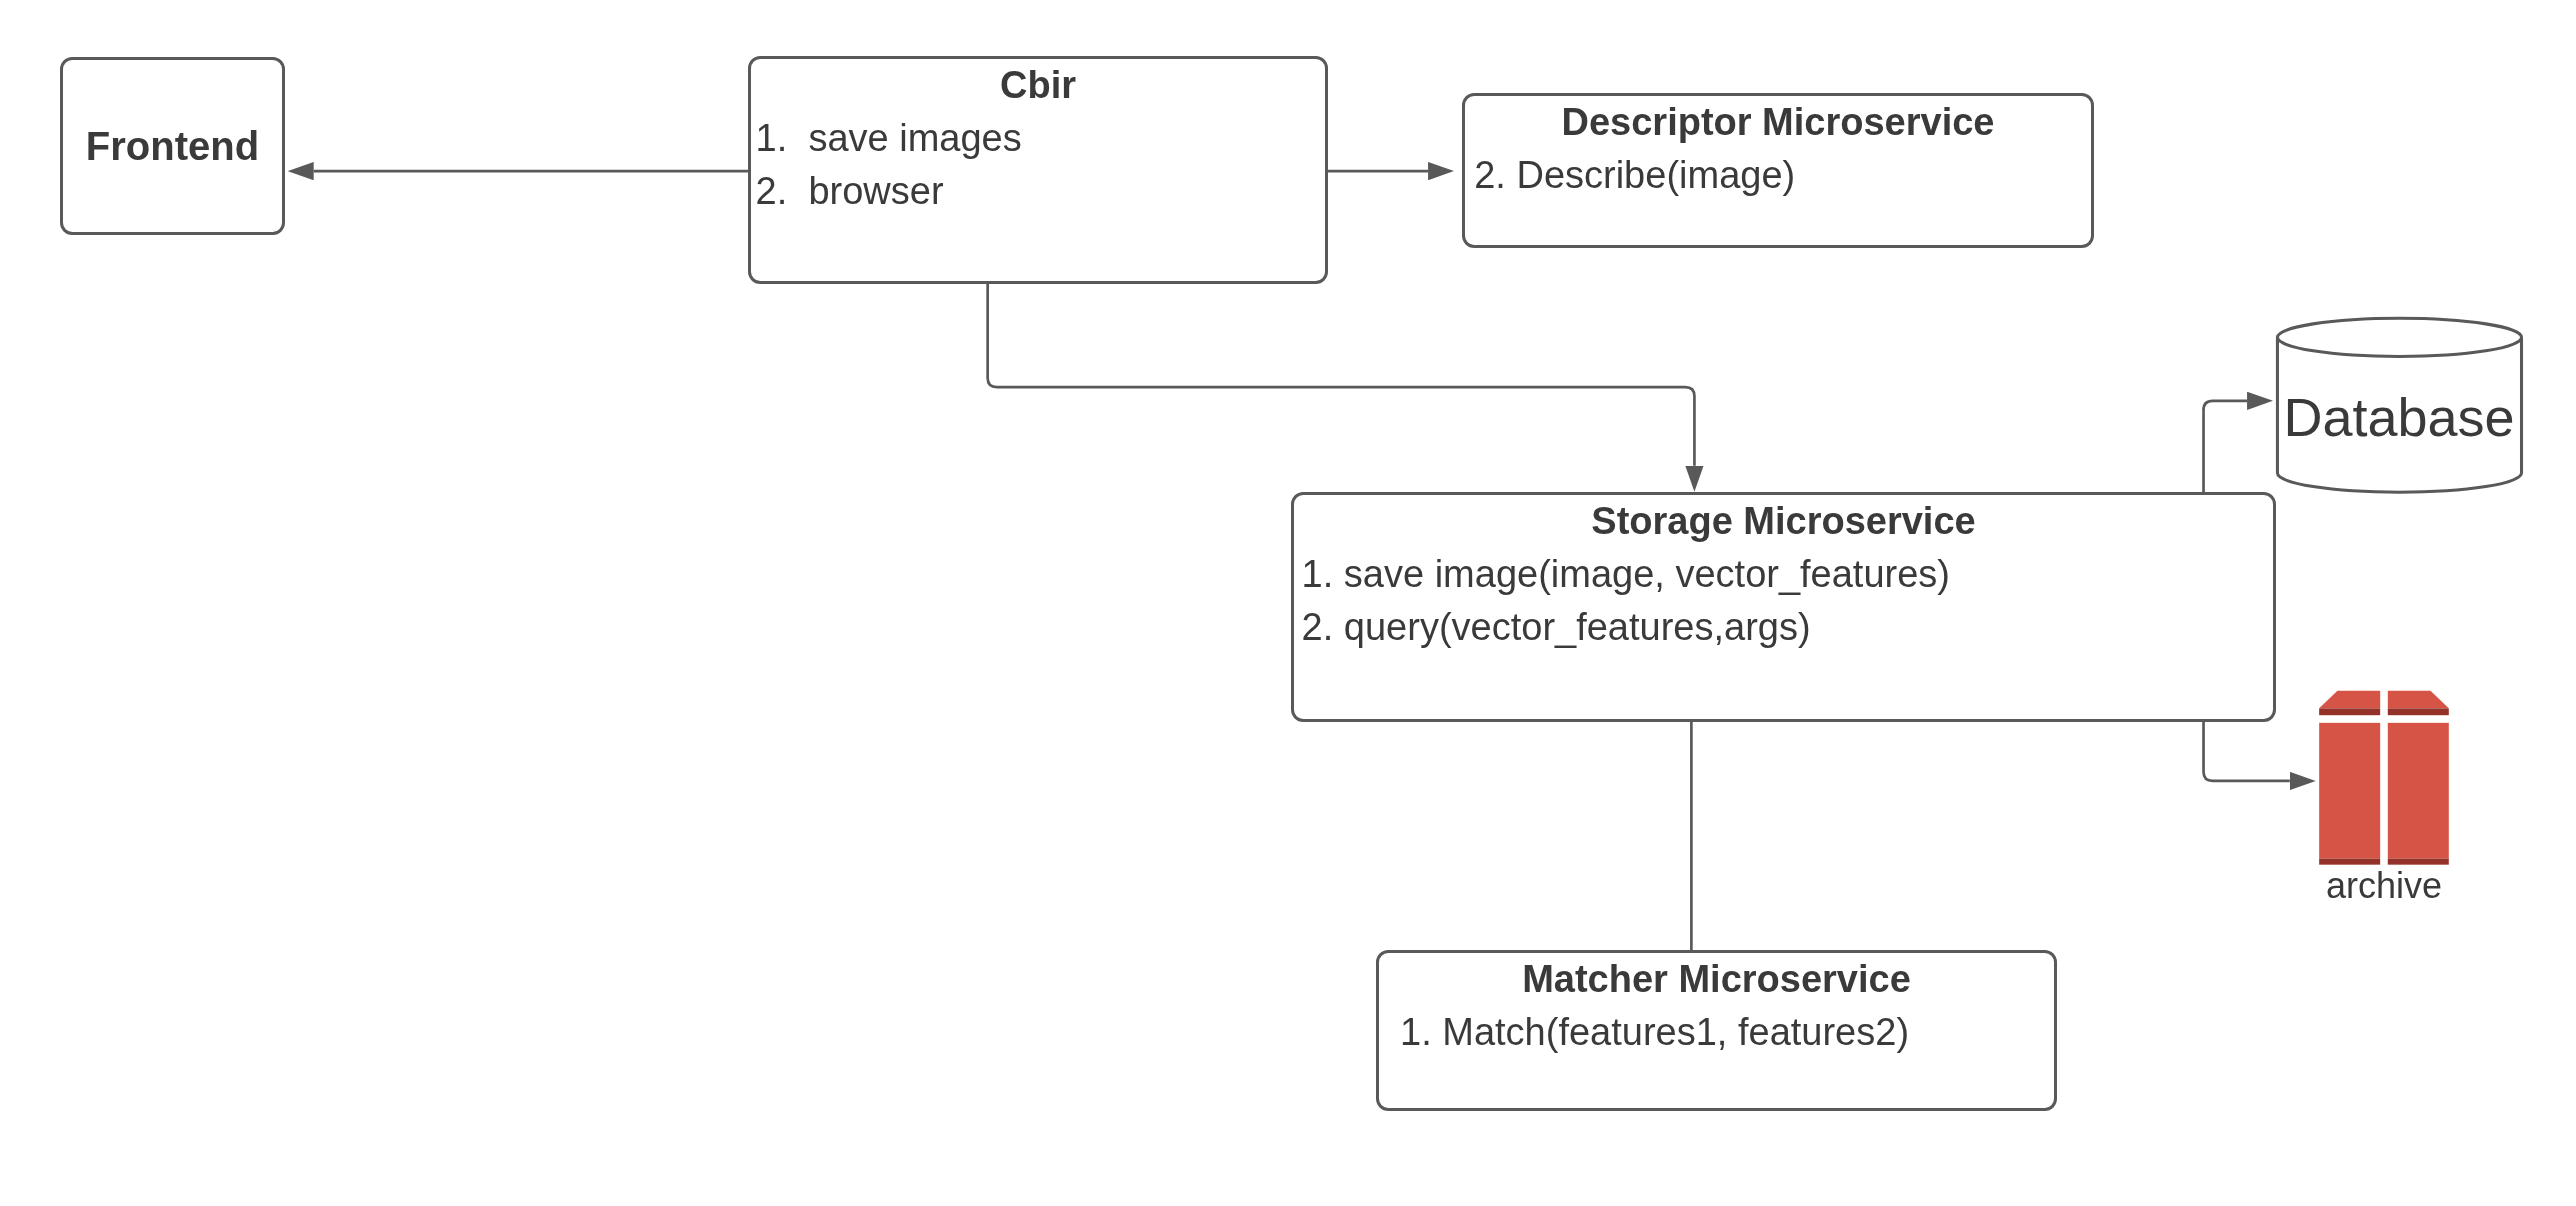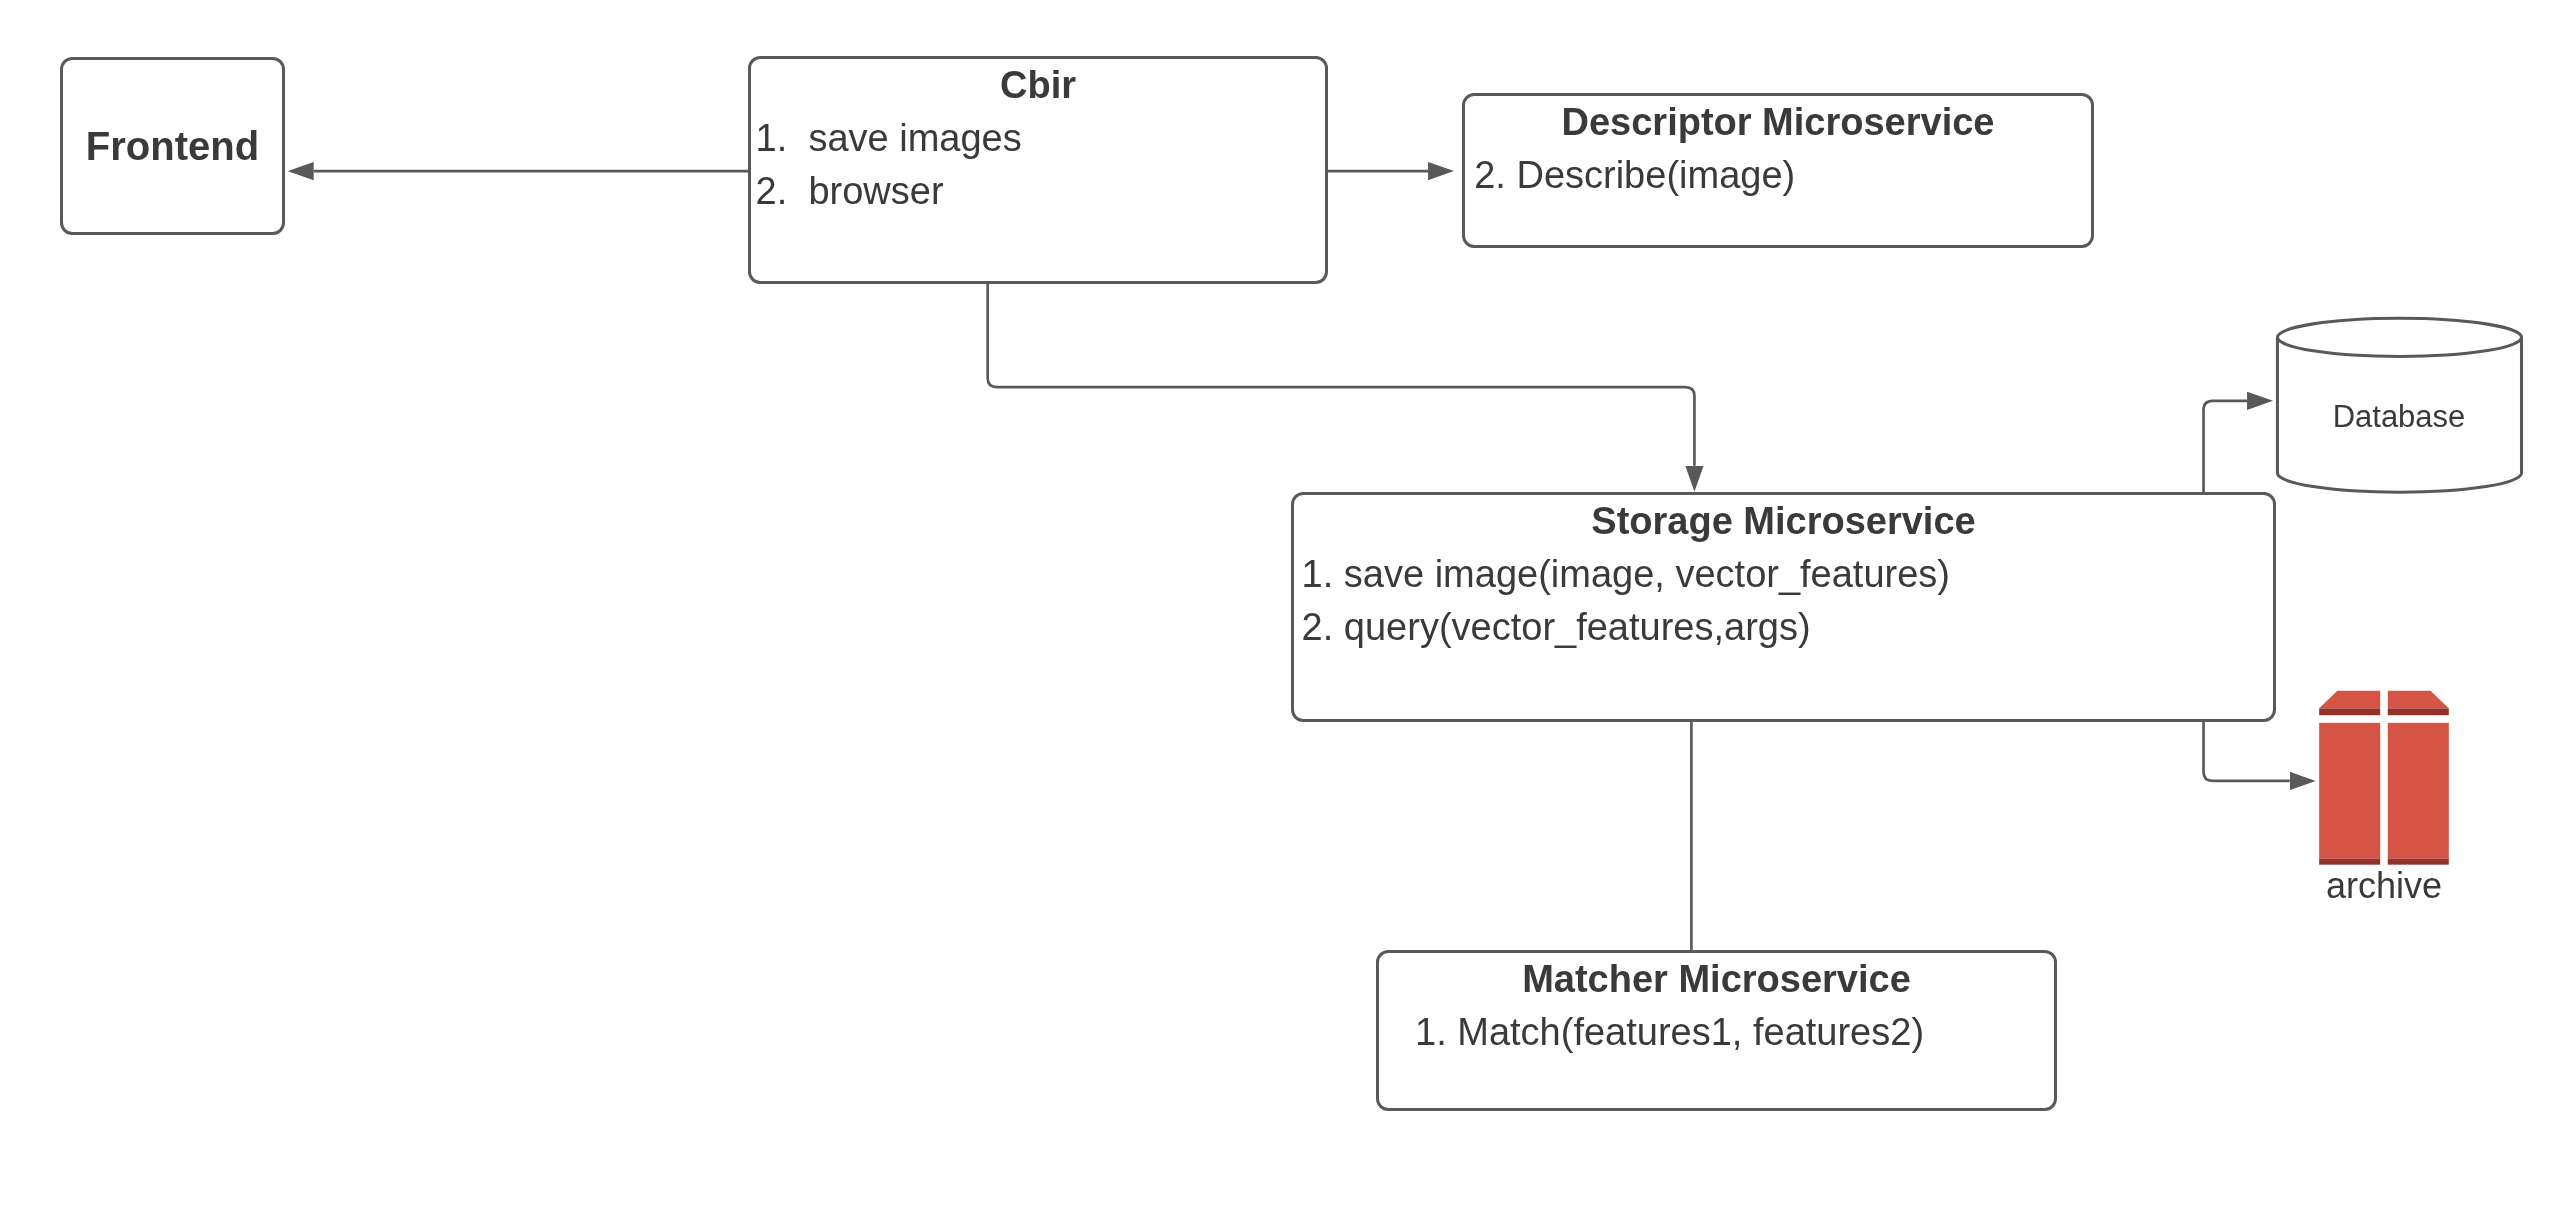--- a/index.html
+++ b/index.html
@@ -62,32 +62,32 @@
   #node-cbir   { left: 748px;  top: 56px;   width: 580px;  height: 228px; }
   #node-cbir .node-item { padding-left: 4.6px; }
 
   #node-descriptor { left: 1462px; top: 93px; width: 632px; height: 155px; }
   #node-descriptor .node-item { padding-left: 9.2px; }
 
   #node-storage { left: 1291px; top: 492px; width: 985px; height: 230px; }
   #node-storage .node-item { padding-left: 7.6px; }
 
   #node-matcher { left: 1376px; top: 950px; width: 681px; height: 161px; }
-  #node-matcher .node-item { padding-left: 36px; }
+  #node-matcher .node-item { padding-left: 21px; }
 
   #node-frontend { left: 60px; top: 57px; width: 225px; height: 178px; }
 
   #node-database-svg { position: absolute; left: 2275px; top: 316px; }
   #node-database-svg .cyl { fill: #ffffff; stroke: var(--stroke-color); stroke-width: 4; }
   #database-label {
     position: absolute;
     left: 2277px; top: 318px; width: 244px; height: 174px;
     display: flex; align-items: center; justify-content: center;
     padding-top: 23px;
-    font-size: 31px;
+    font-size: 54px;
     color: var(--text-color);
   }
 
   #archive-icon { position: absolute; left: 2313px; top: 687px; }
   #archive-icon .red  { fill: var(--archive-red); }
   #archive-icon .dark { fill: var(--archive-red-dark); }
   #archive-label {
     position: absolute;
     left: 2290px; top: 866px; width: 188px;
     text-align: center;

